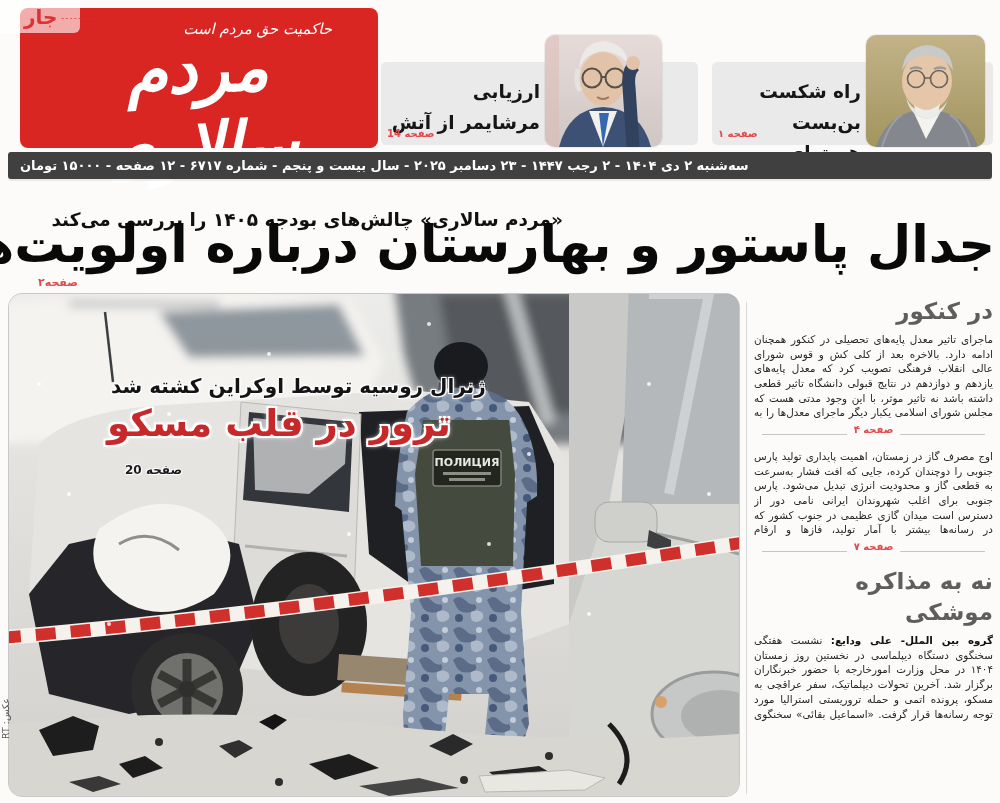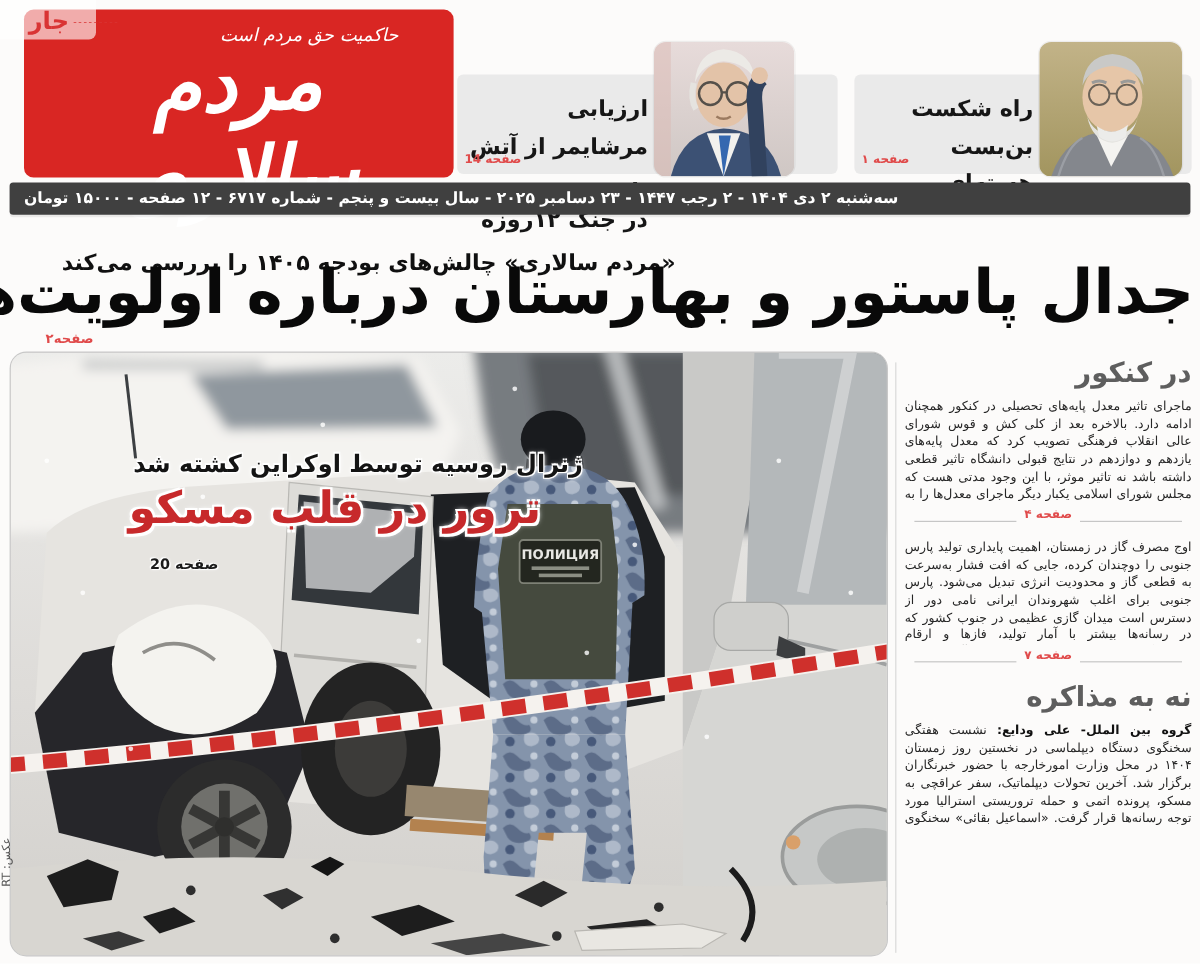--- a/index.html
+++ b/index.html
@@ -72,21 +72,20 @@
   </div>
 
   <div class="logo-box">
     <div class="logo-slogan">حاکمیت حق مردم است</div>
     <div class="logo-title">مردم سالاری</div>
   </div>
 
   <div class="teaser teaser-mid">
     <div class="teaser-title">
       <div>ارزیابی مرشایمر از آتش بس</div>
-      <div>در جنگ ۱۲روزه</div>
     </div>
     <div class="teaser-photo">
       <svg width="117" height="112" viewBox="0 0 117 112">
         <defs>
           <linearGradient id="bgM" x1="0" y1="0" x2="0" y2="1">
             <stop offset="0" stop-color="#e7dbda"></stop>
               <stop offset="1" stop-color="#cfc7c4"></stop>
           </linearGradient>
         </defs>
         <rect width="117" height="112" fill="url(#bgM)"></rect>
@@ -296,20 +295,21 @@
       <div class="sep">
         <span class="rule"></span>
         <span class="pnum">صفحه ۷</span>
         <span class="rule"></span>
       </div>
     </div>
 
     <div>
       <h2 class="art-title">
         <div>نه به مذاکره</div>
+        <div>موشکی</div>
       </h2>
       <p class="art-body">
         <b>گروه بین الملل- علی ودایع:</b>
         <span>نشست هفتگی سخنگوی دستگاه دیپلماسی در نخستین روز زمستان ۱۴۰۴ در محل وزارت امورخارجه با حضور خبرنگاران برگزار شد. آخرین تحولات دیپلماتیک، سفر عراقچی به مسکو، پرونده اتمی و حمله تروریستی استرالیا مورد توجه رسانه‌ها قرار گرفت. «اسماعیل بقائی» سخنگوی وزارت امورخارجه در پاسخ به سوال «مردم سالاری» در رابطه با «پارادوکس رفتاری» استرالیا در رابطه با مفهوم «تروریسم» و دلیل موضع‌گیری علیه...</span>
       </p>
 
     </div>
 
   </div>
 </div>

